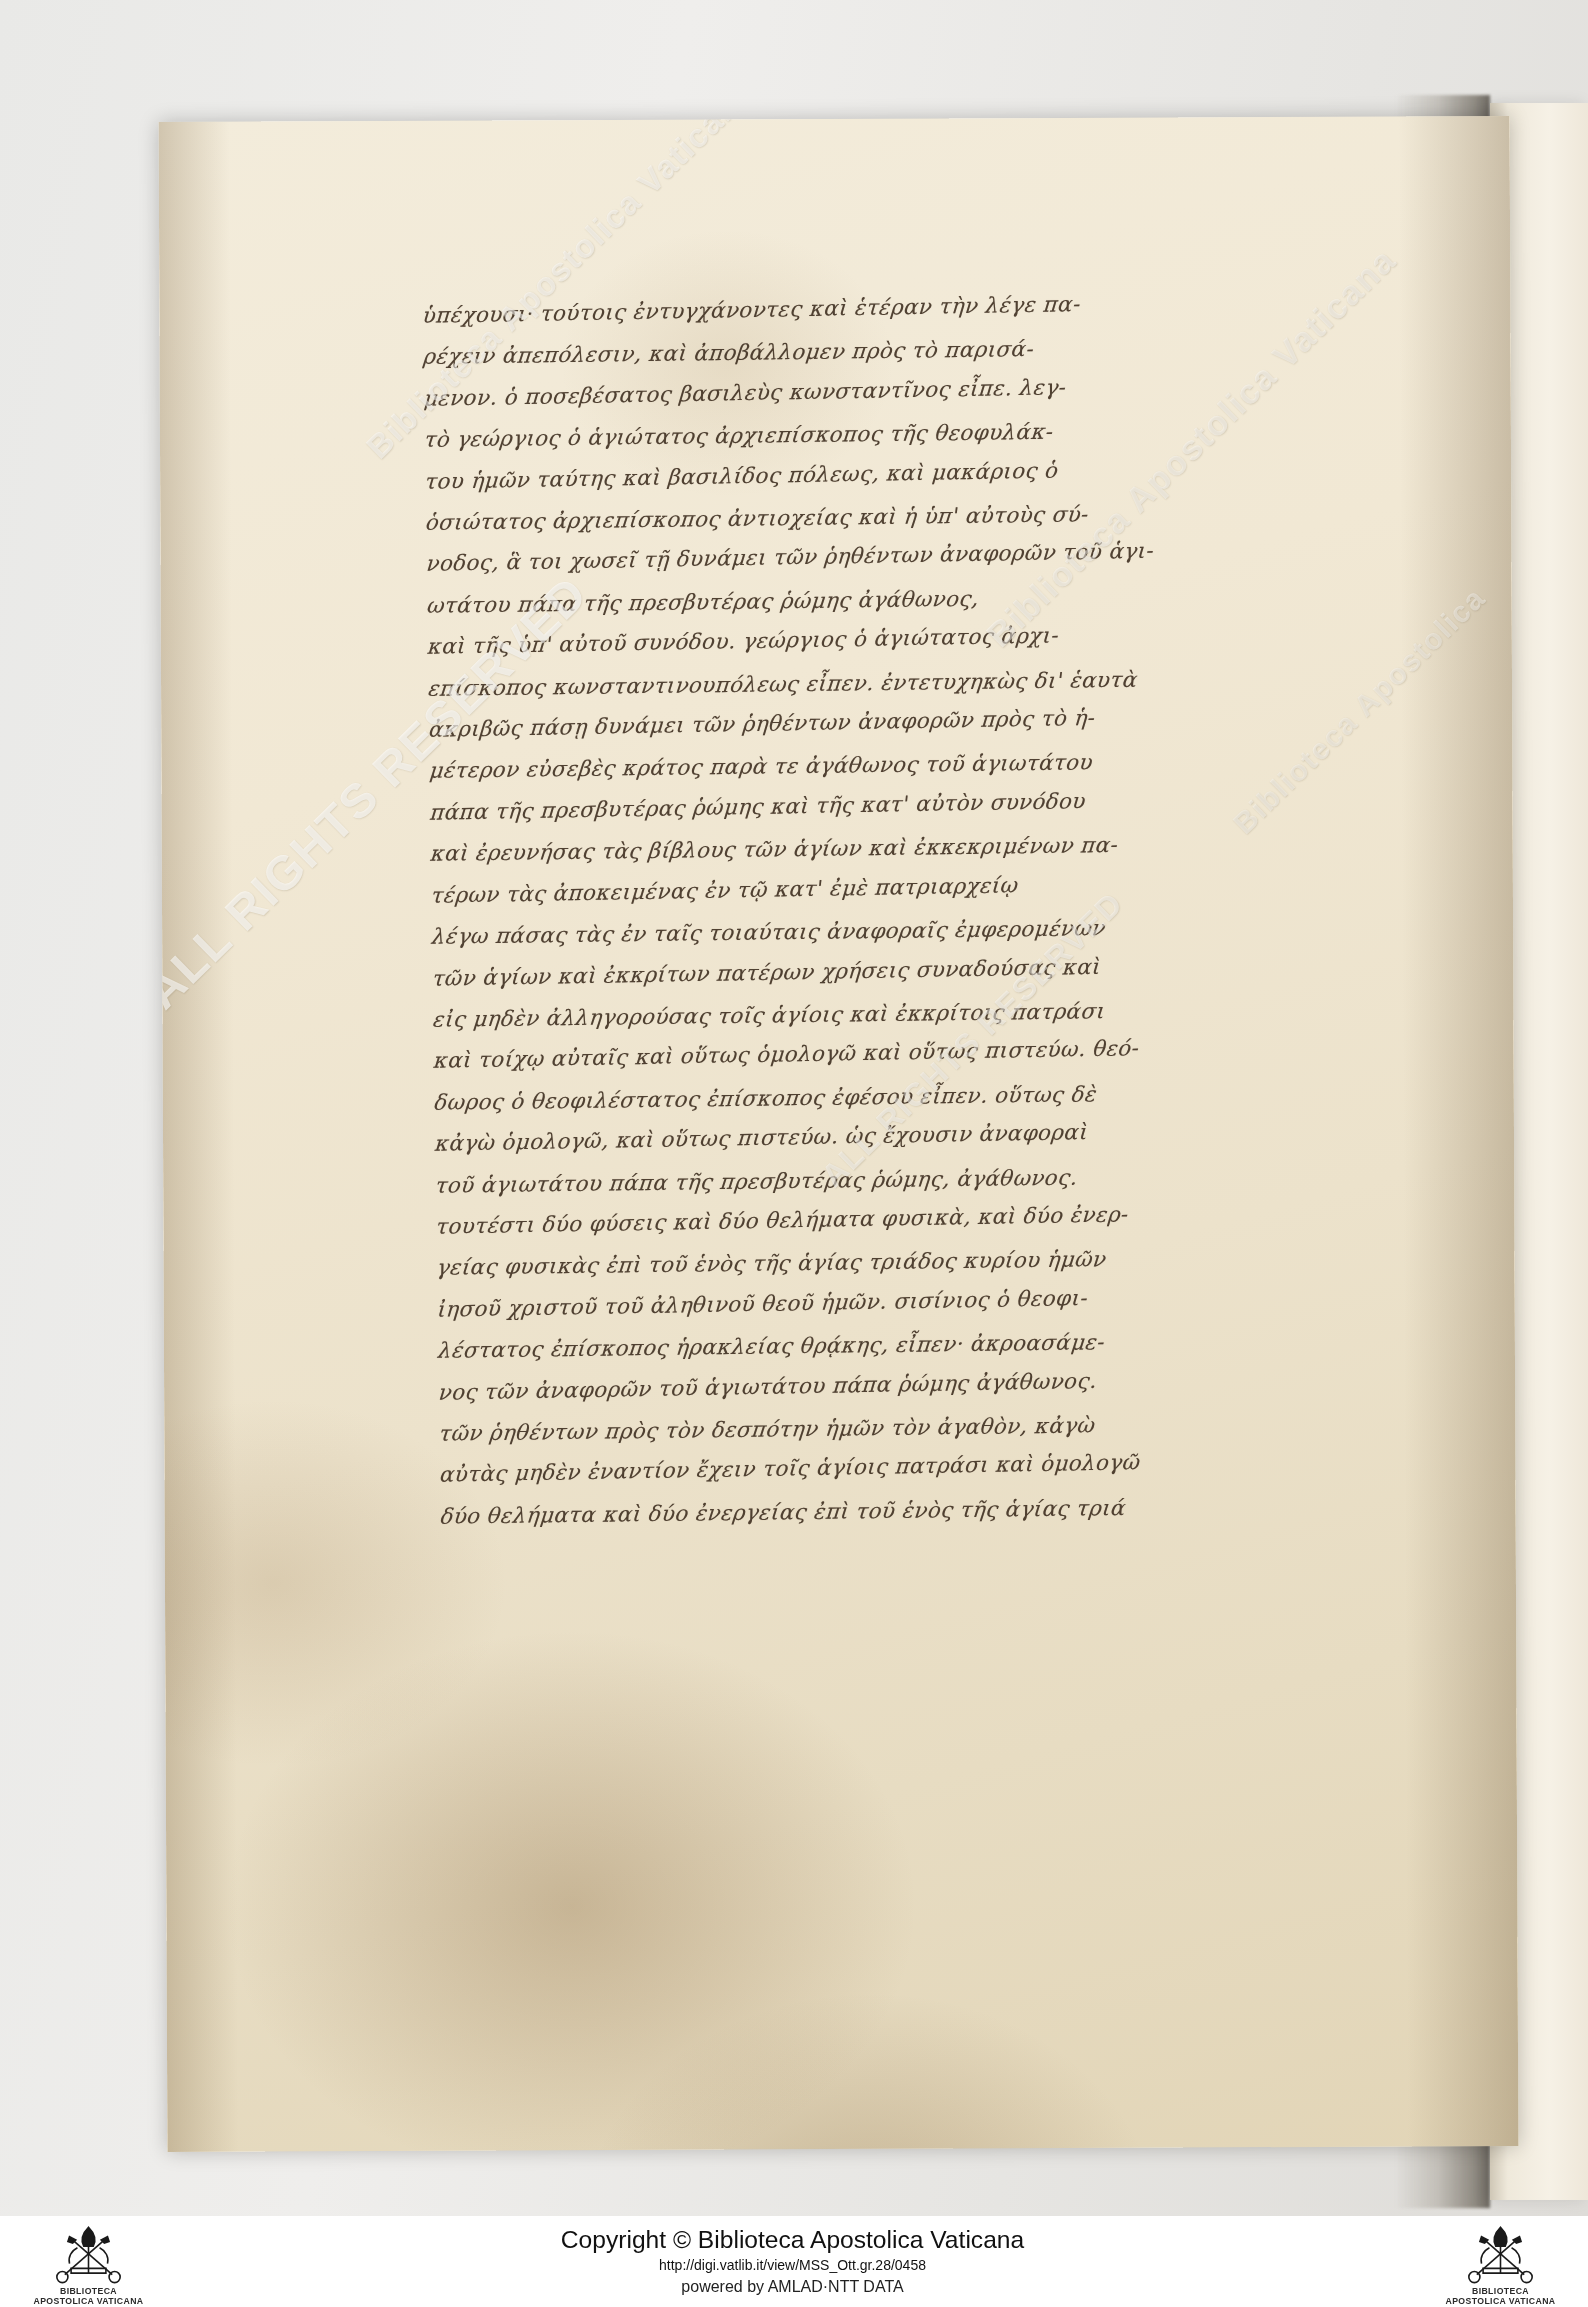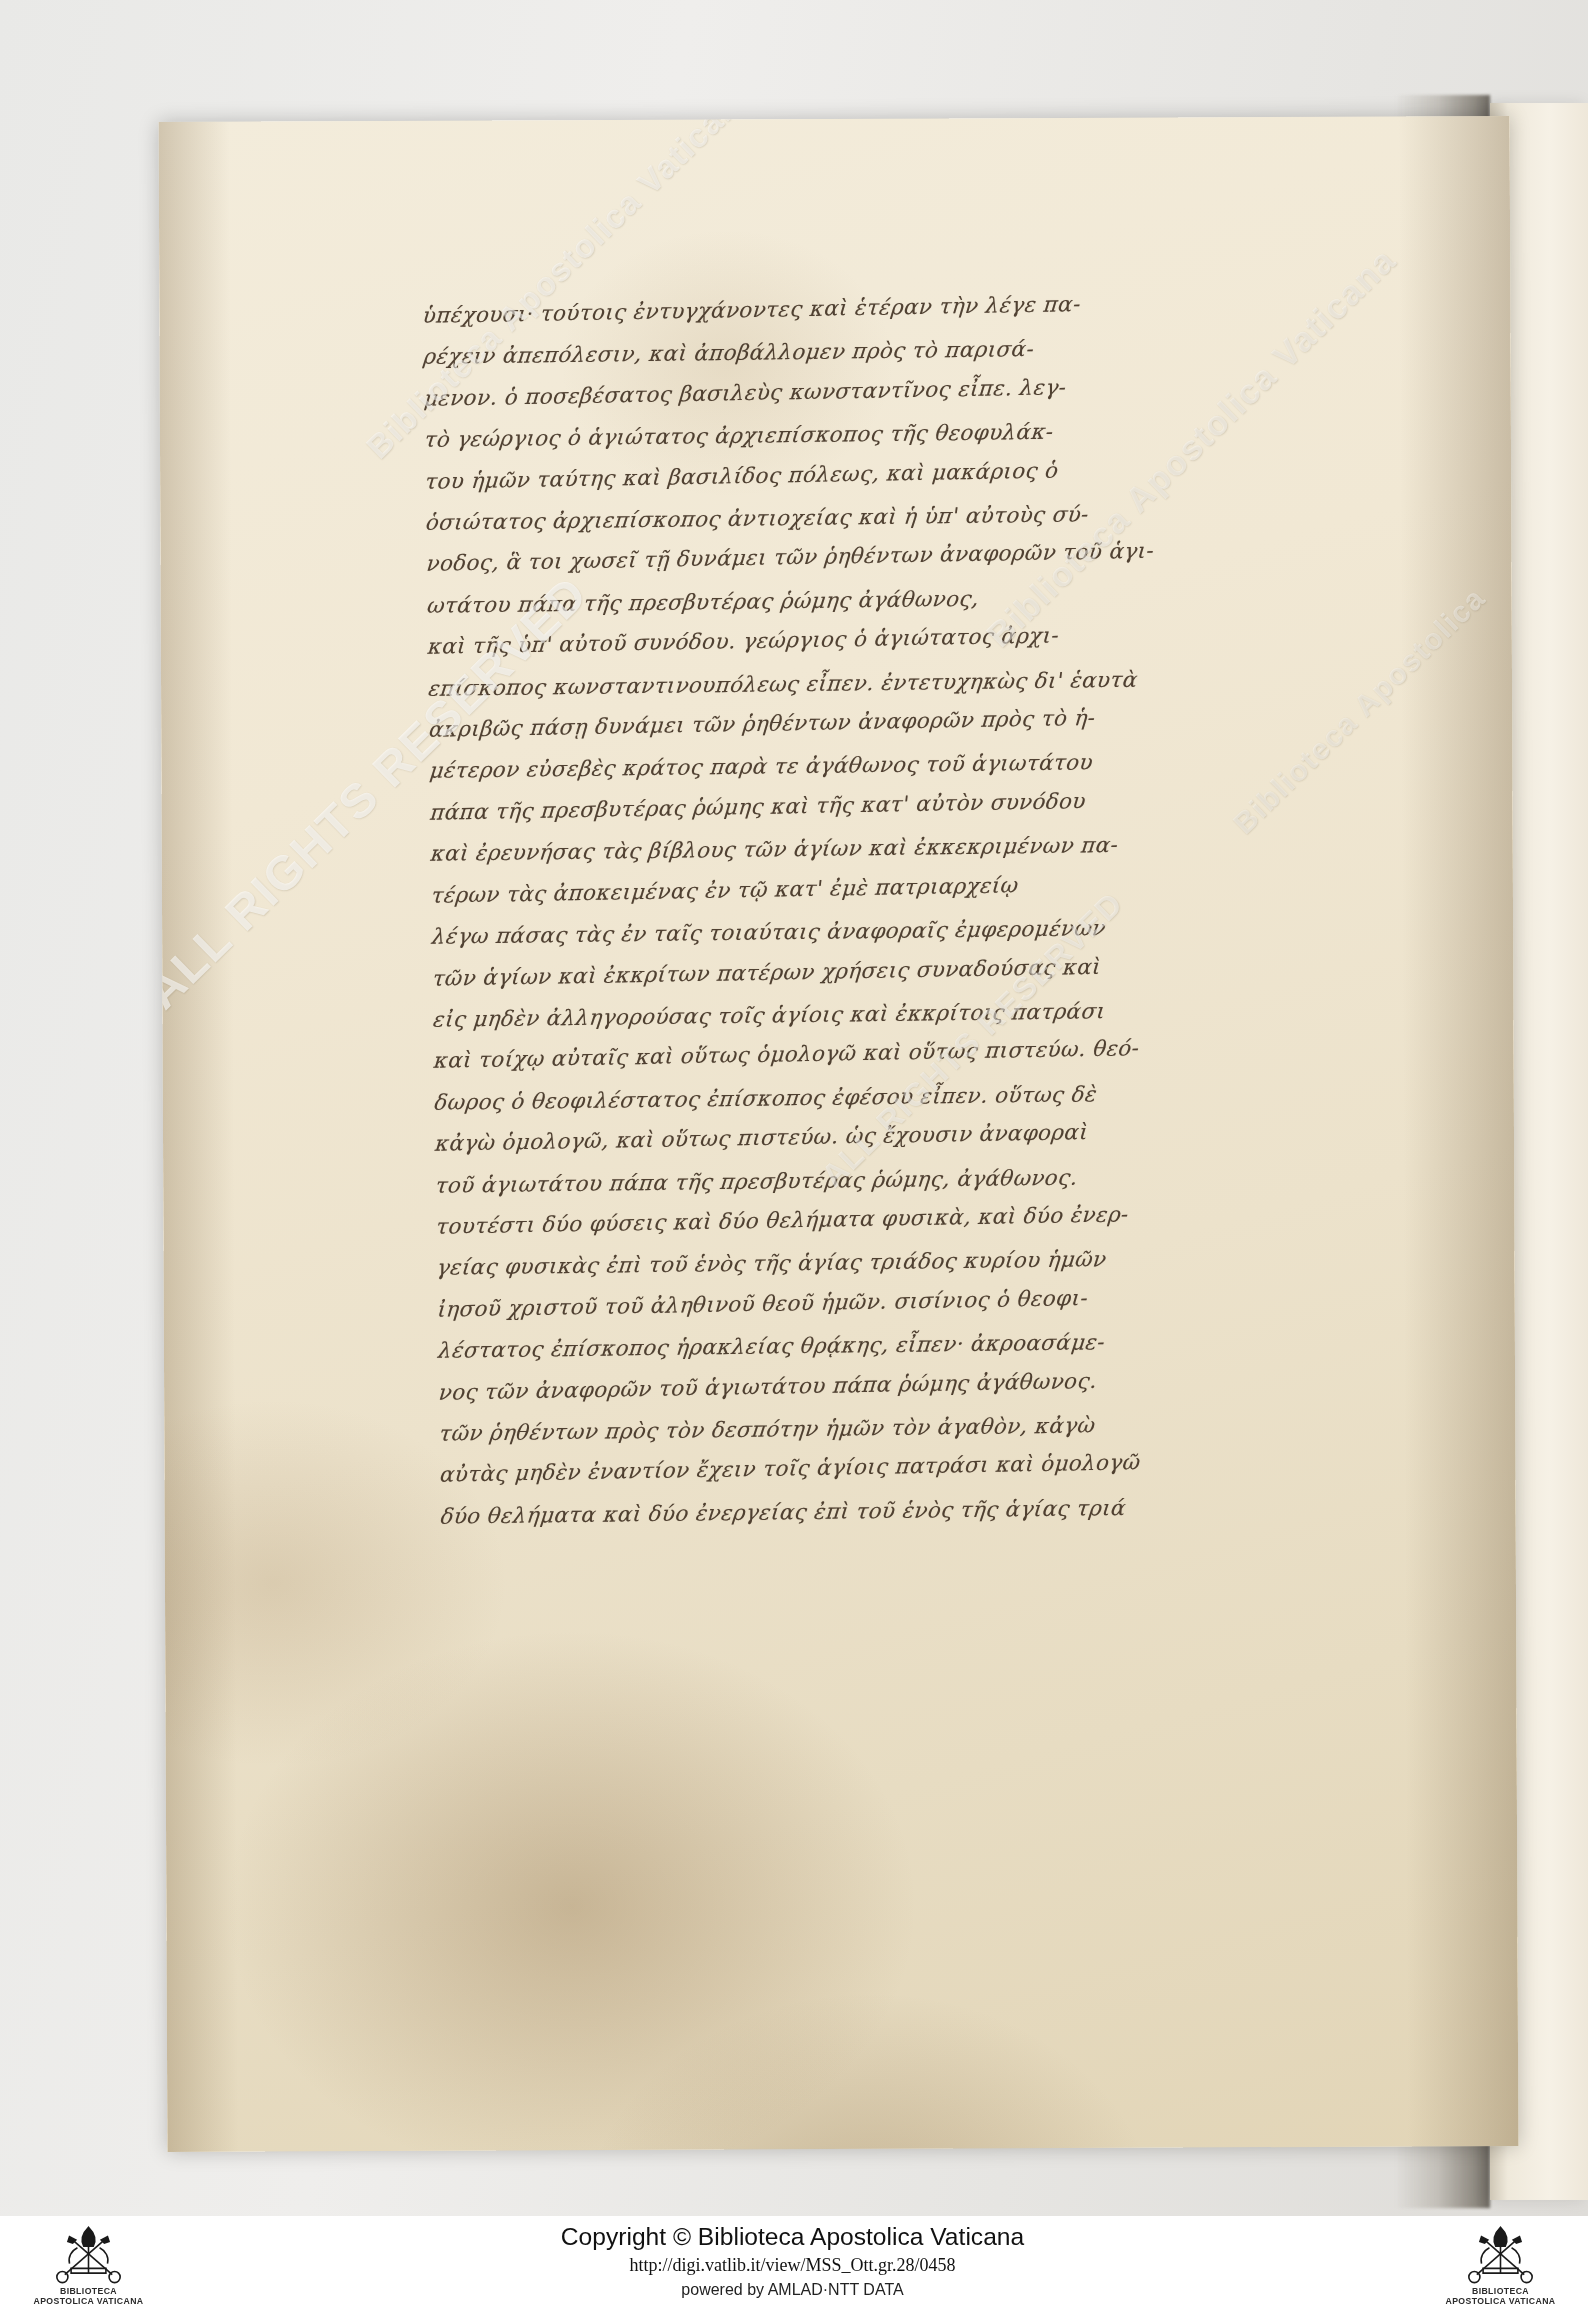--- a/index.html
+++ b/index.html
@@ -182,25 +182,24 @@
   #footer-center {
     text-align: center;
     color: #1a1a1a;
   }
   #copyright-line {
     font-size: 24.6px;
     line-height: 1.18;
     color: #111111;
   }
   #url-line {
-    font-size: 18px;
+    font-size: 14px;
     line-height: 1.3;
     color: #111111;
     margin-top: 2.4px;
-    font-family: Liberation Serif, serif;
   }
   #powered-line {
     font-size: 16px;
     line-height: 1.3;
     color: #222222;
     margin-top: 3px;
   }
 
   .seal {
     position: absolute;

